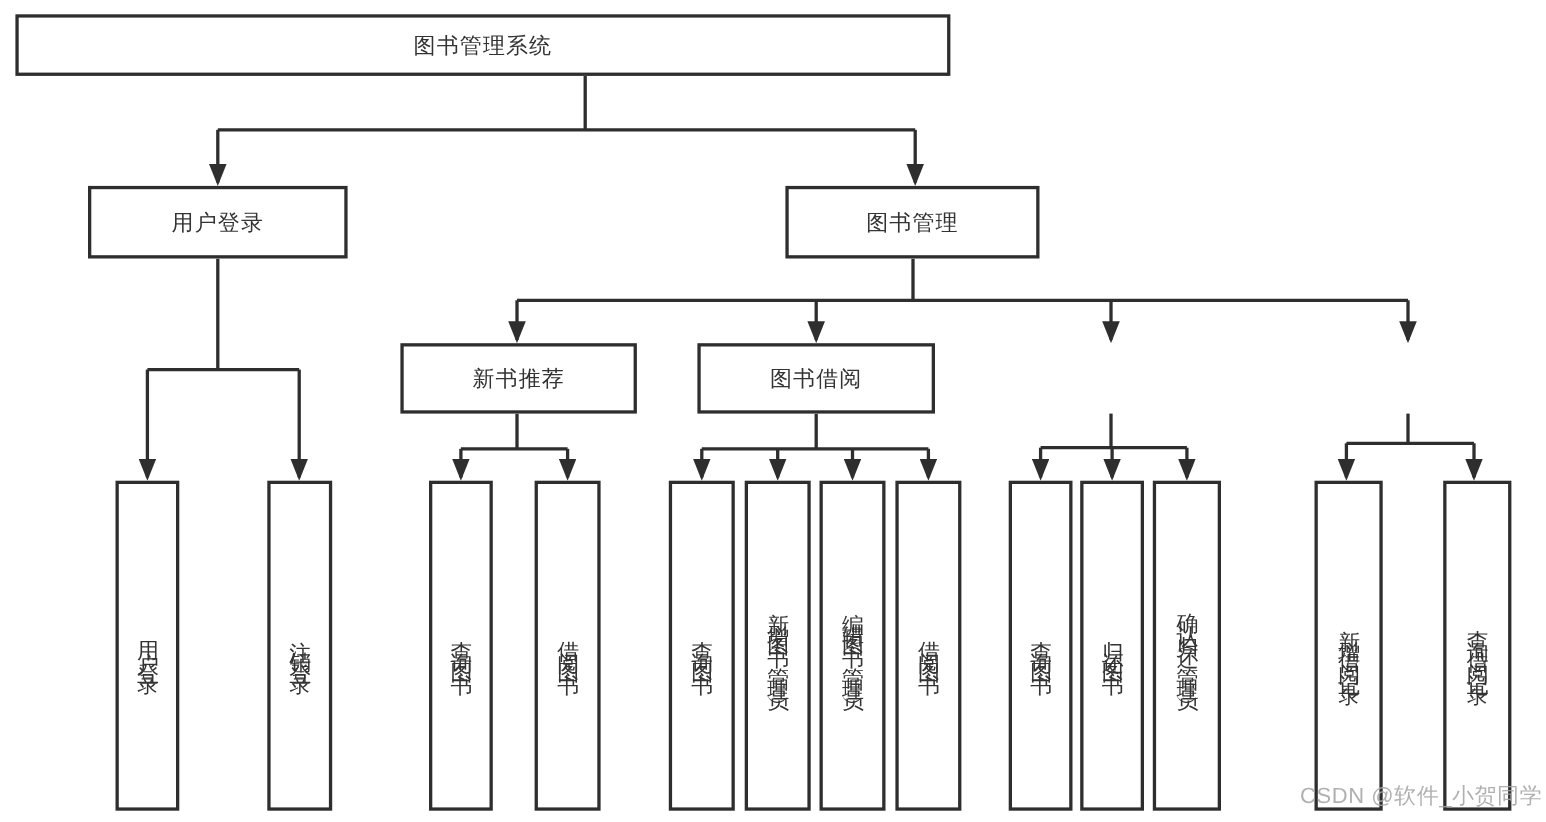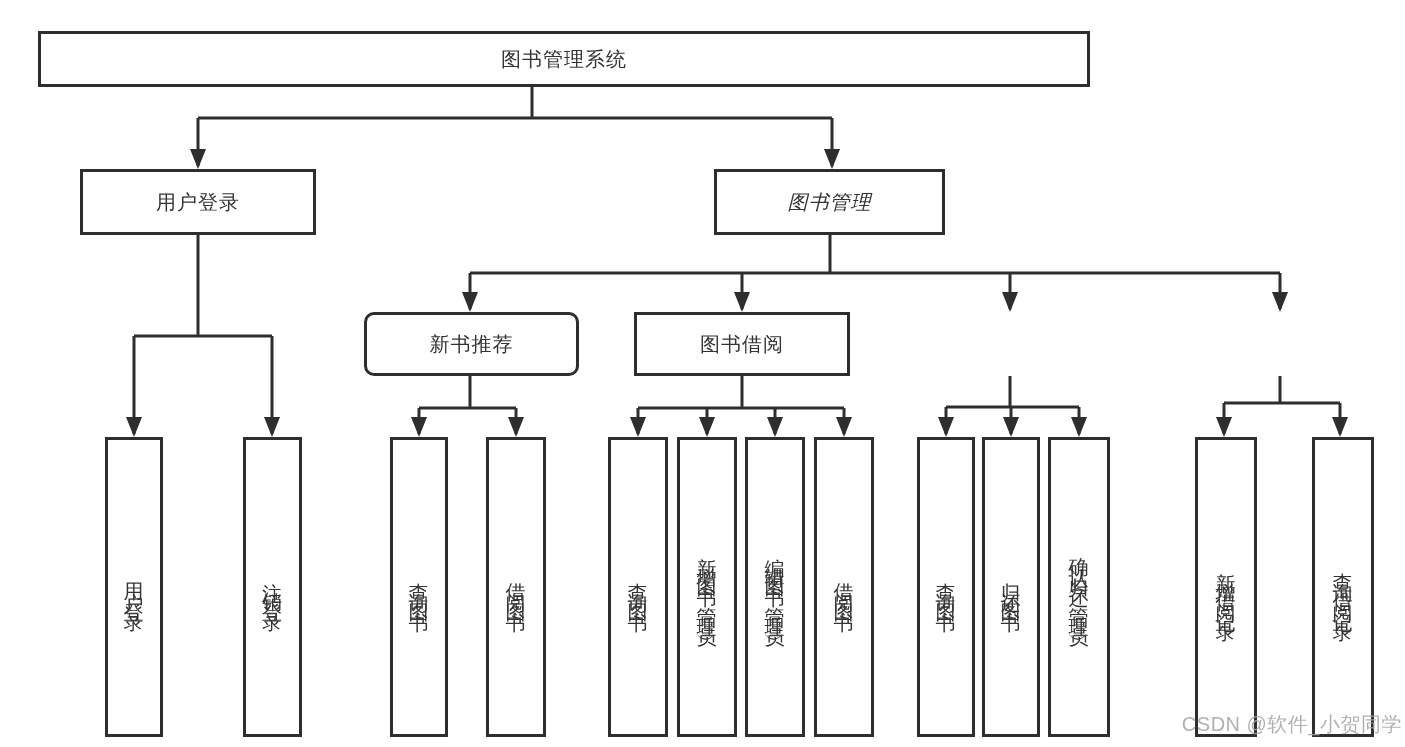--- a/index.html
+++ b/index.html
@@ -88,32 +88,32 @@
     </g>
 
     <g>
       <path d="M1280 376 V403"></path>
       <path d="M1224 403 H1340"></path>
       <path d="M1224 403 V434" marker-end="url(#arrow)"></path>
       <path d="M1340 403 V434" marker-end="url(#arrow)"></path>
     </g>
   </svg>
 
-  <div class="node" style="left:14px;top:31px;width:1052px;height:56px;margin-left:24px;">
+  <div class="node" style="left:14px;top:13px;width:850px;height:56px;">
     <span>图书管理系统</span>
   </div>
 
   <div class="node" style="left:80px;top:169px;width:236px;height:66px;">
     <span>用户登录</span>
   </div>
-  <div class="node" style="left:714px;top:169px;width:231px;height:66px;font-style:italic;">
+  <div class="node" style="left:714px;top:169px;width:231px;height:66px;">
     <span>图书管理</span>
   </div>
 
-  <div class="node" style="left:364px;top:312px;width:215px;height:64px;border-radius:10px;">
+  <div class="node" style="left:364px;top:312px;width:215px;height:64px;">
     <span>新书推荐</span>
   </div>
   <div class="node" style="left:634px;top:312px;width:216px;height:64px;">
     <span>图书借阅</span>
   </div>
 
   <div class="node leaf" style="left:105px;top:437px;width:58px;height:300px;">
     <span>用户登录</span>
   </div>
   <div class="node leaf" style="left:243px;top:437px;width:59px;height:300px;">

